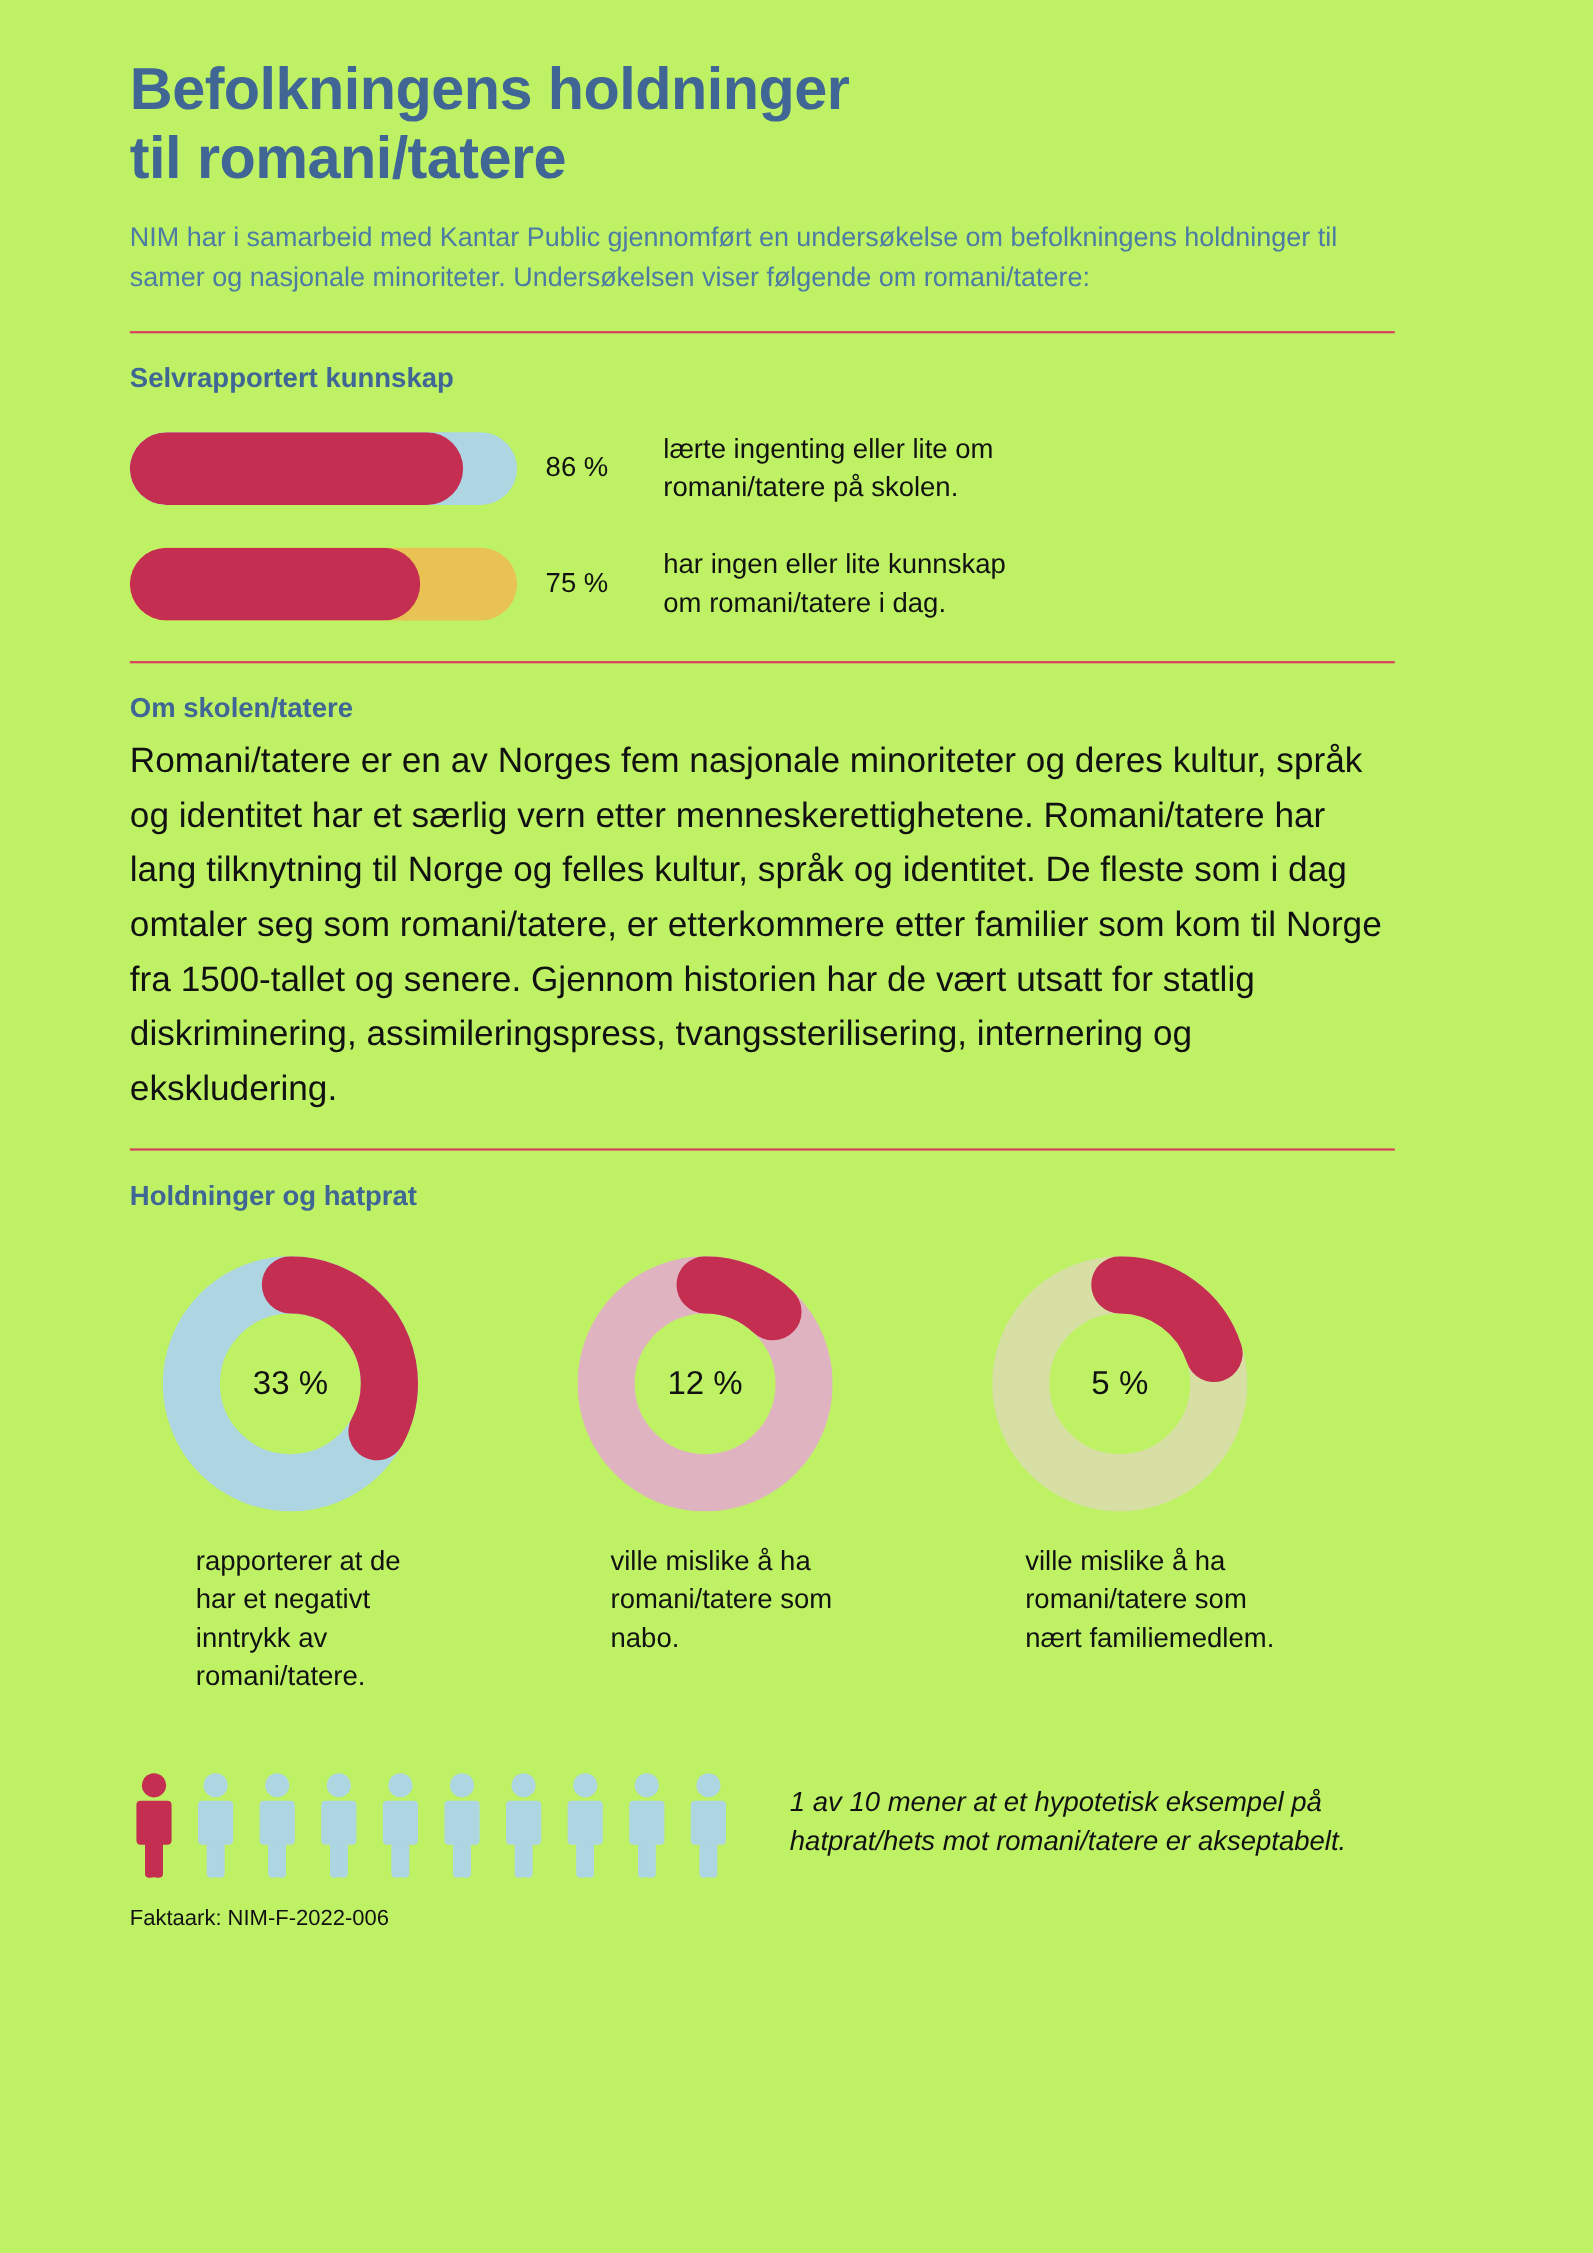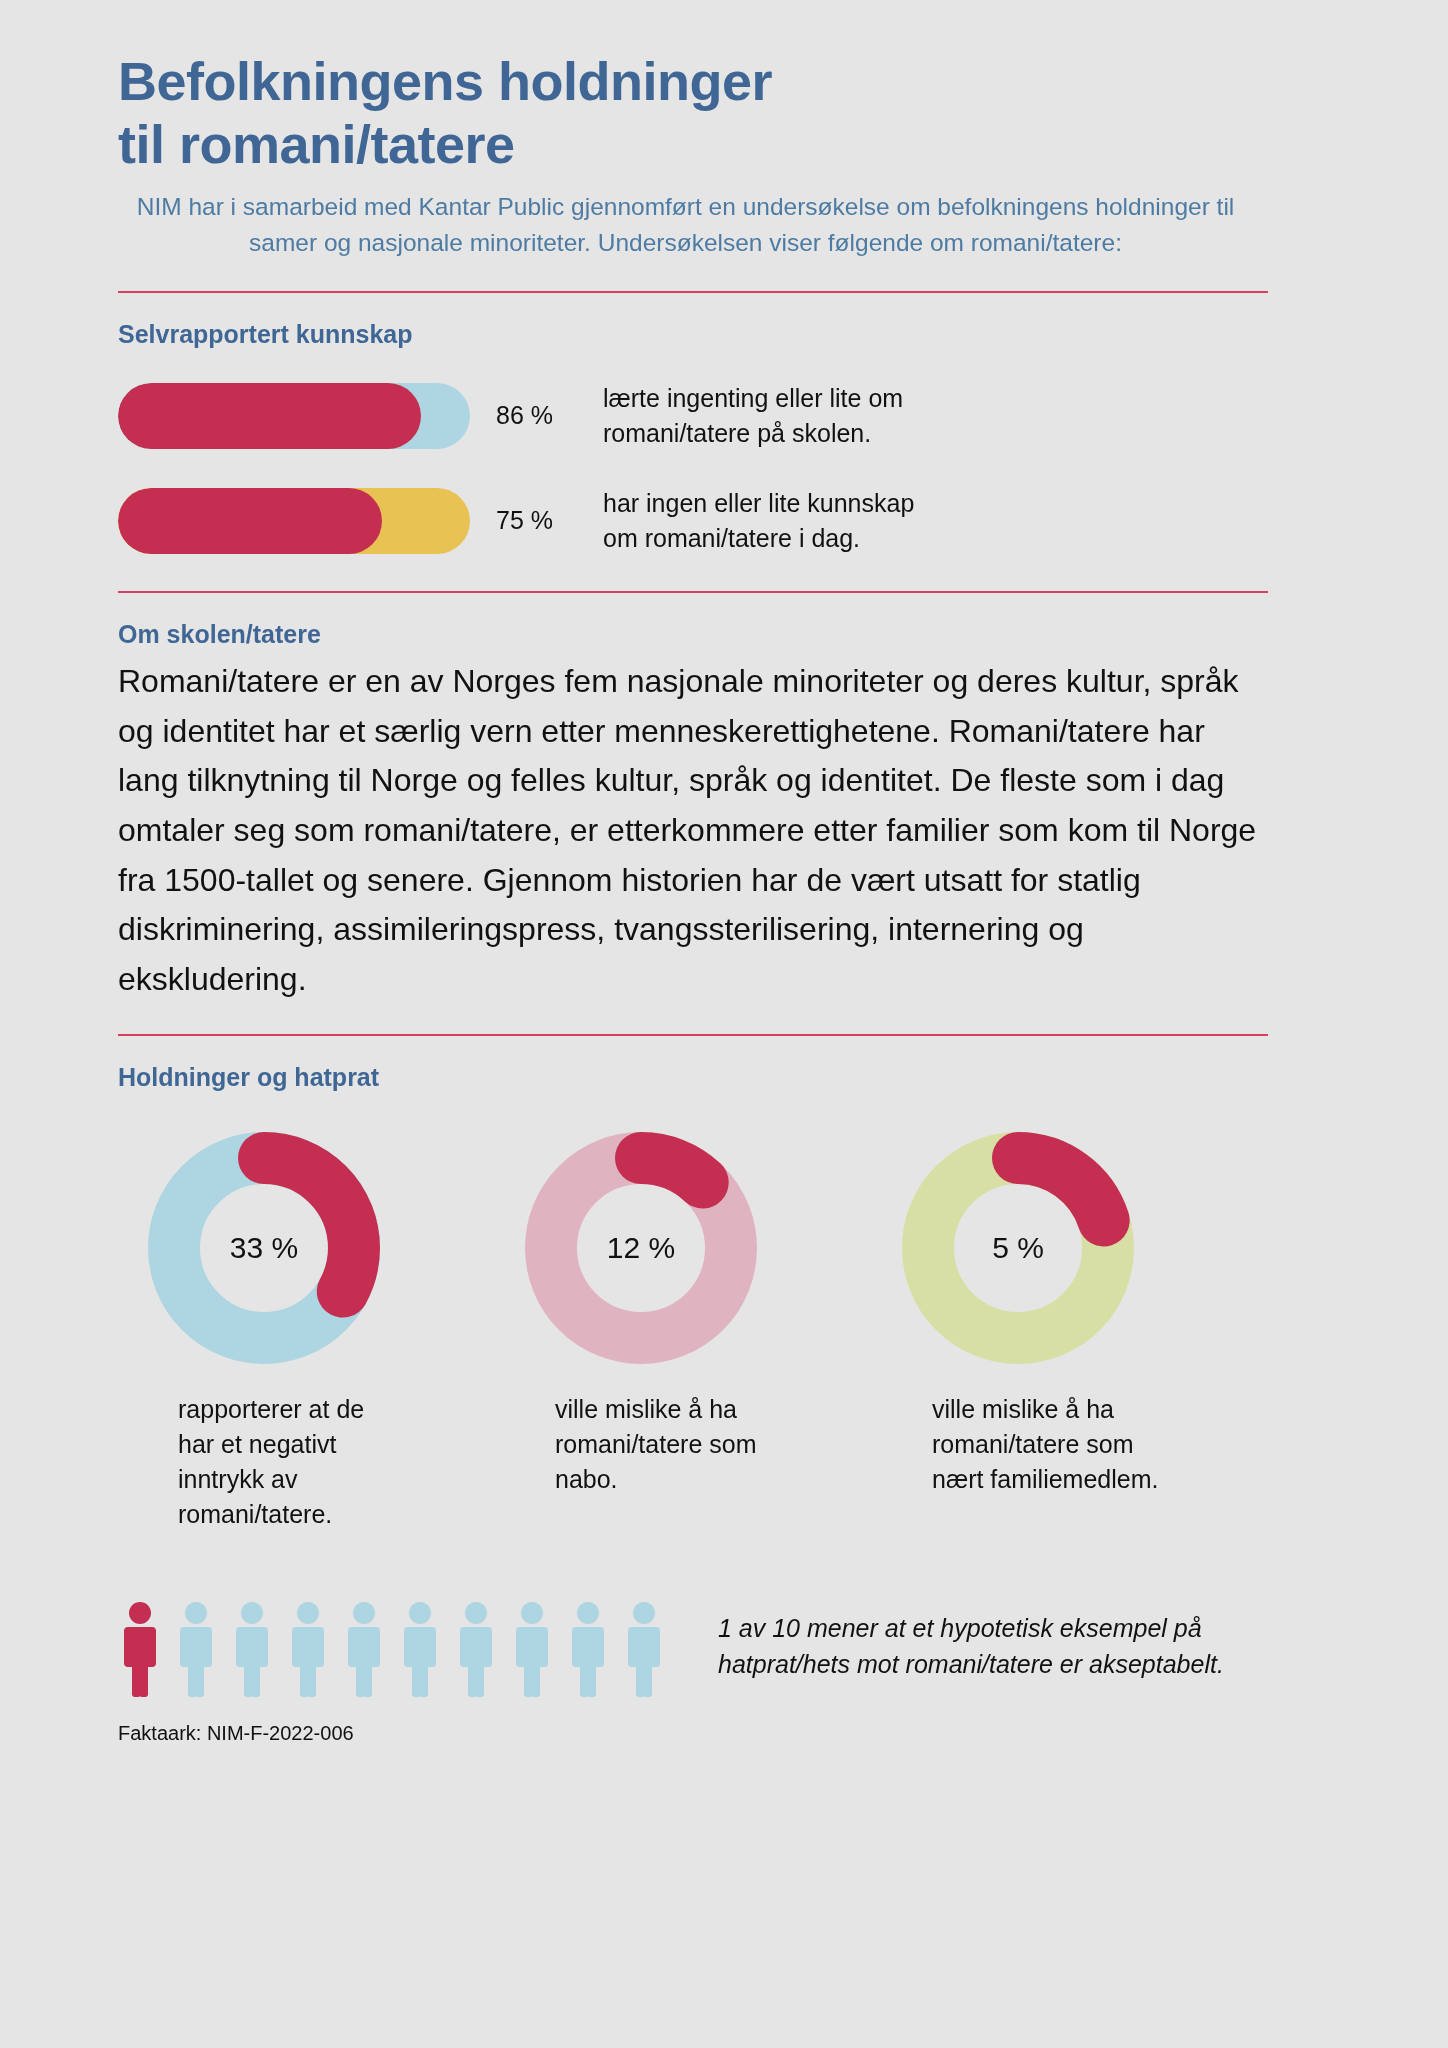--- a/index.html
+++ b/index.html
@@ -4,43 +4,42 @@
 <style>
   * { box-sizing: border-box; margin: 0; padding: 0; }
   html, body {
     width: 1448px; height: 2048px;
     background: #ffffff;
     font-family: "Liberation Sans", sans-serif;
   }
   .page {
     position: relative;
     width: 1448px; height: 2048px;
-    background: #e5e5e5;
+    background: #bef264;
     padding: 13px;
     overflow: hidden;
   }
   .inner { position: absolute; left: 118px; top: 0; width: 1150px; }
 
   
   .title {
     color: #3f6694;
     font-size: 54px;
     font-weight: bold;
     line-height: 1.16;
     letter-spacing: -0.5px;
     margin-top: 50px;
     white-space: pre-line;
   }
   .intro {
     color: #4d7ba3;
     font-size: 24.5px;
     line-height: 1.47;
-    margin-top: 14px;
+    margin-top: 24px;
     max-width: 1135px;
-    text-align: center;
   }
 
   
   .divider {
     height: 2px;
     background: #d9405f;
     width: 1150px;
     margin: 30px 0 0 0;
   }
 

